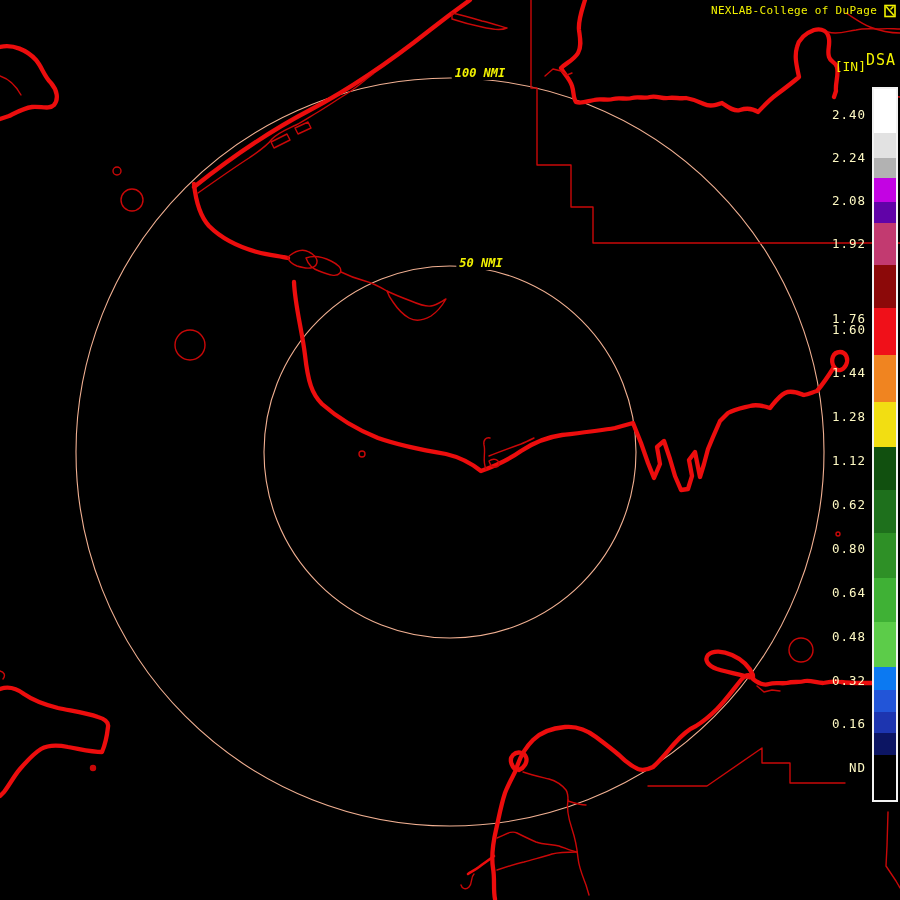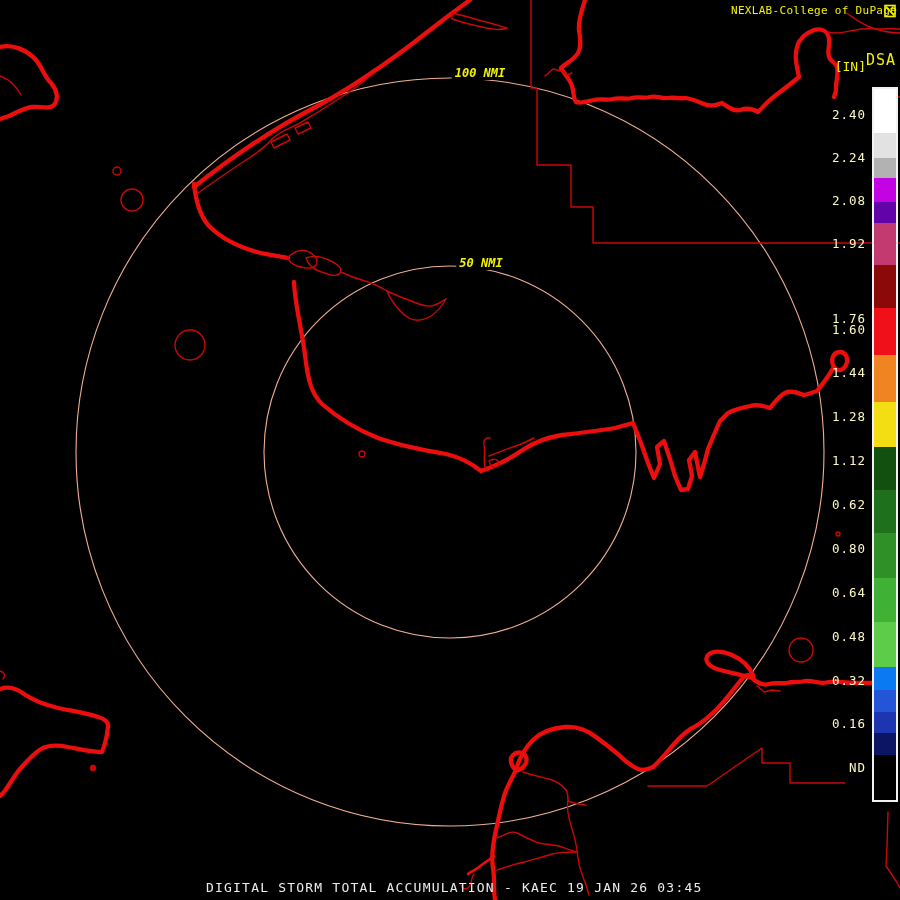--- a/index.html
+++ b/index.html
@@ -8,21 +8,21 @@
   #map-svg{position:absolute;left:0;top:0;z-index:1;}
   .ring-label{position:absolute;z-index:2;transform:translateX(-50%);
               background:#000;padding:0 3px;color:#f2f200;
               font-style:italic;font-weight:bold;font-size:12px;letter-spacing:0px;white-space:nowrap;margin-left:32px;}
   #colorbar{position:absolute;left:872px;top:87px;width:22px;height:711px;
             border:2px solid #f2f2f2;background:#000;z-index:3;}
   #colorbar .seg{width:100%;}
   .cb-label{position:absolute;left:788px;width:78px;text-align:right;z-index:4;
             color:#fef9c3;font-size:12.5px;letter-spacing:1px;white-space:pre;}
   #brand{position:absolute;left:711px;top:4px;z-index:5;color:#f2f200;
-         font-size:11px;letter-spacing:0.3px;white-space:nowrap;margin-left:20px;}
+         font-size:11px;letter-spacing:0.3px;white-space:nowrap;}
   #logo{position:absolute;left:884px;top:3px;z-index:5;}
   #prod-abbrev{position:absolute;right:4px;top:51px;z-index:5;color:#f2f200;font-size:15px;letter-spacing:1px;}
   #prod-units{position:absolute;right:34px;top:59px;z-index:5;color:#f2f200;font-size:13px;letter-spacing:0px;}
   #caption{position:absolute;left:206px;top:880px;z-index:5;color:#ededed;
            font-size:13px;letter-spacing:1.2px;white-space:nowrap;}
 </style>
 </head>
 <body>
 
 <div id="screen">
@@ -127,15 +127,14 @@
     <svg width="12" height="14" viewBox="0 0 12 14">
       <rect x="1" y="1.5" width="10" height="11" fill="none" stroke="#f2f200" stroke-width="1.6"></rect>
       <line x1="2" y1="2.5" x2="10" y2="11.5" stroke="#f2f200" stroke-width="1.6"></line>
       <line x1="9.5" y1="2.5" x2="6.5" y2="5.5" stroke="#f2f200" stroke-width="1.6"></line>
     </svg>
   </span>
 
   <div id="prod-abbrev">DSA</div>
   <div id="prod-units">[IN]</div>
 
-  <div id="caption">DIGITAL STORM TOTAL ACCUMULATION - KAEC 19 JAN 26 03:45</div>
 
 </div>
 
 </body></html>

